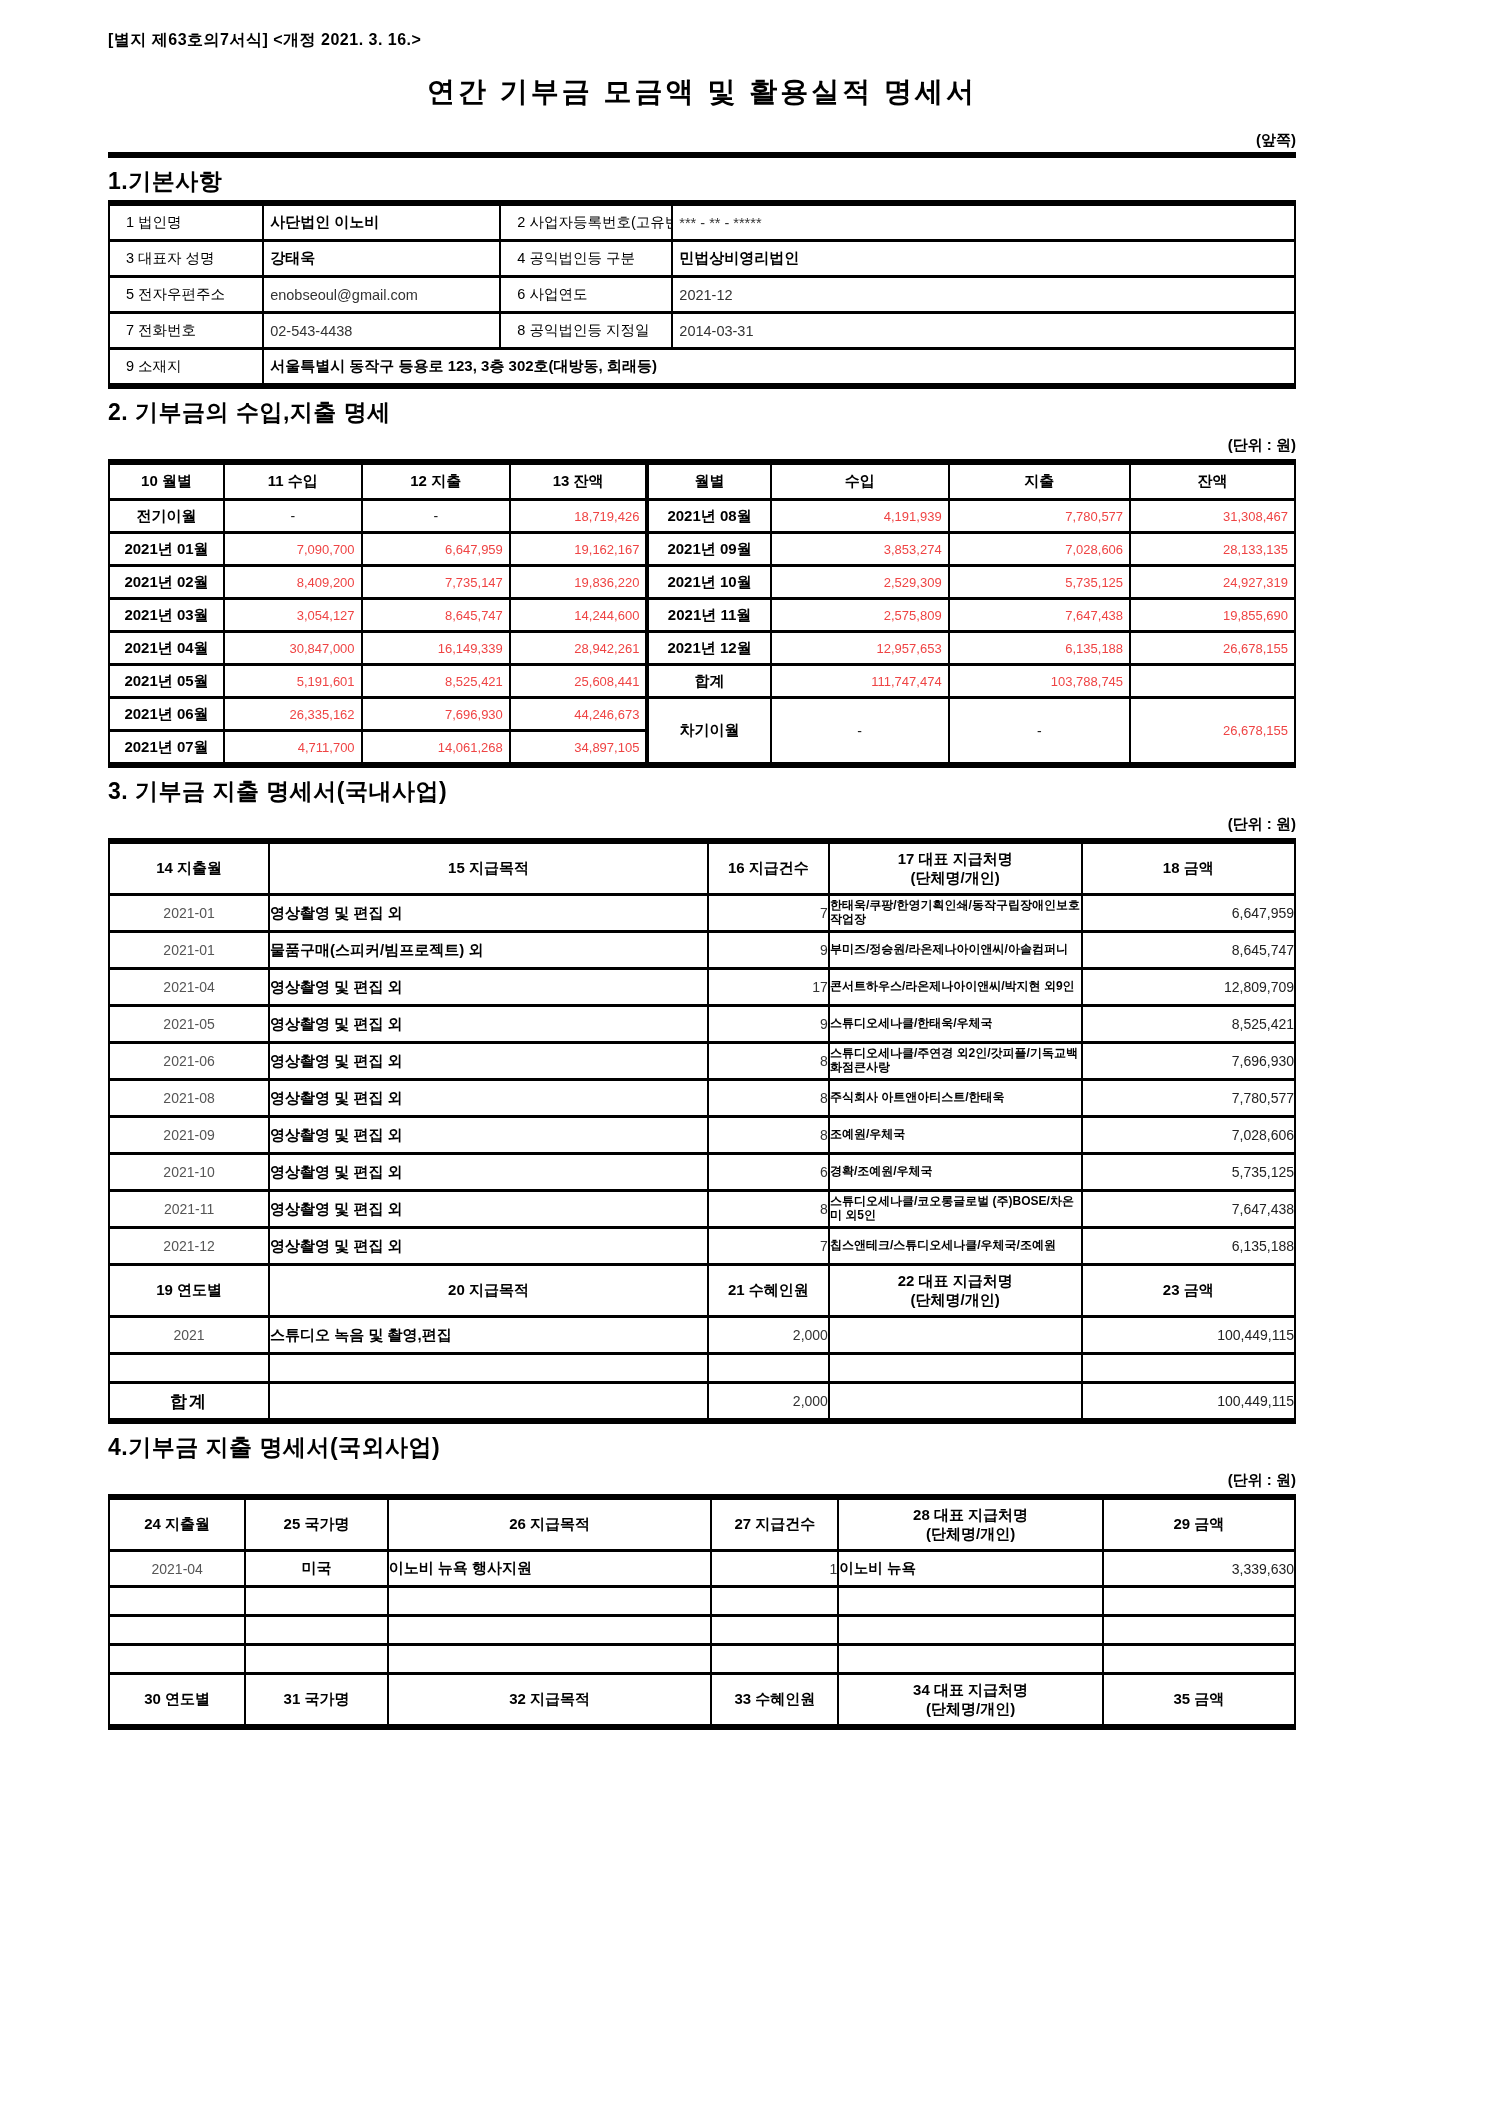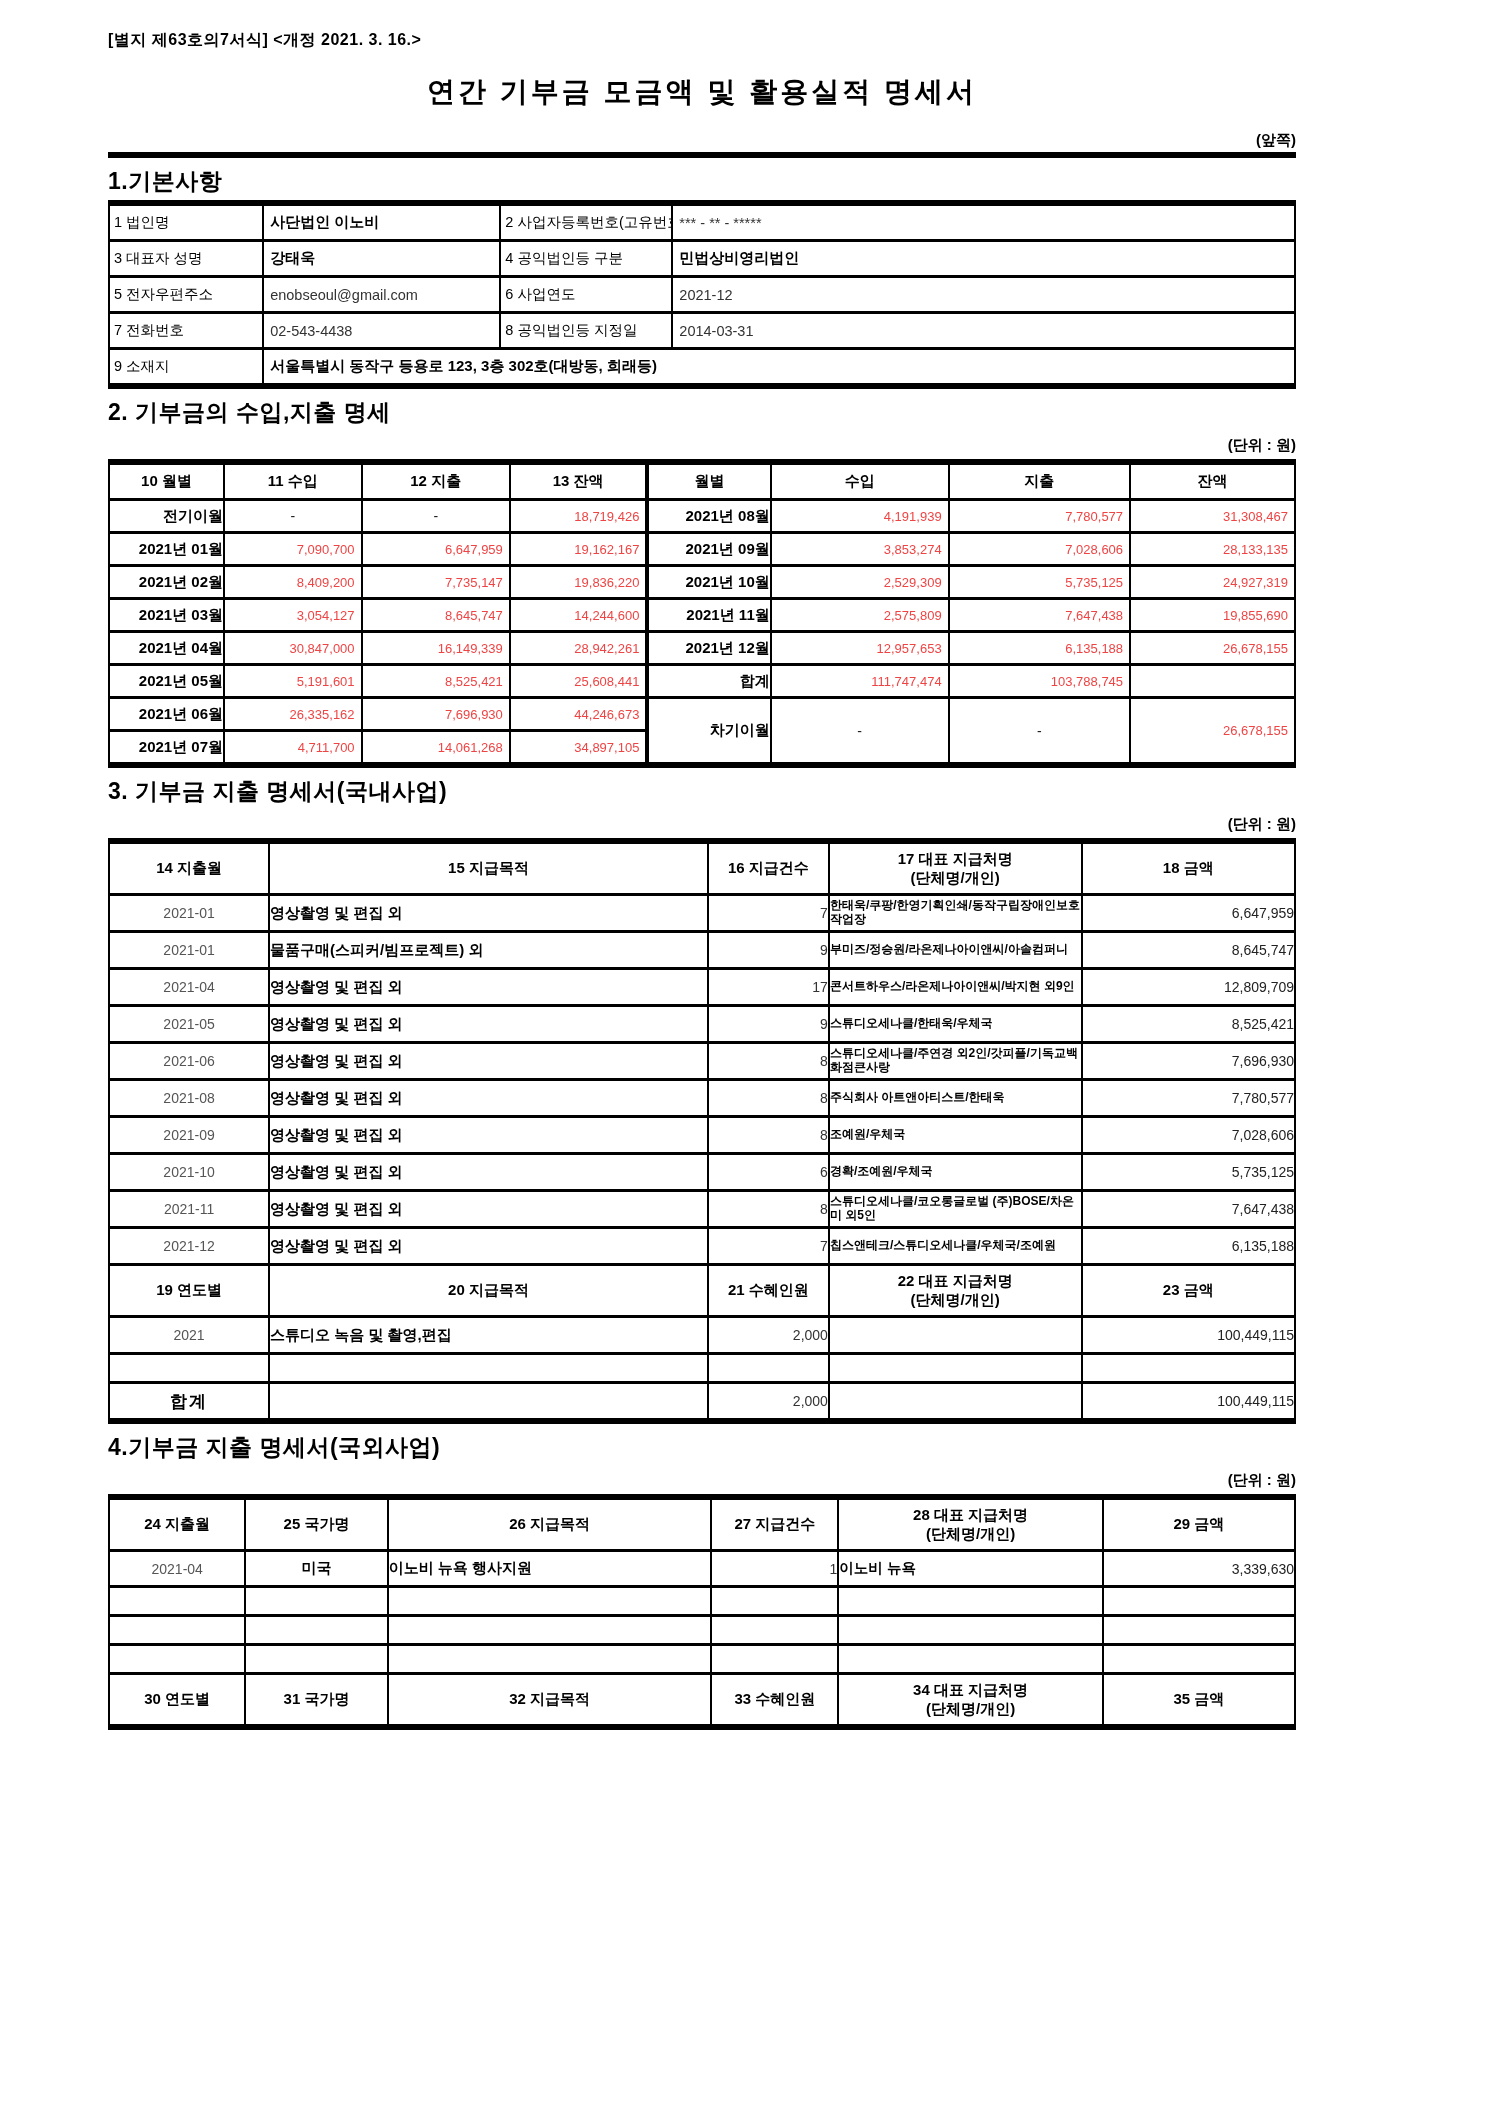--- a/index.html
+++ b/index.html
@@ -26,28 +26,28 @@
   table.t { border-collapse: collapse; width: 100%; table-layout: fixed; }
   table.t td, table.t th {
     border: 2px solid #000;
     border-top-width: 3px; border-bottom-width: 3px;
     padding: 0; vertical-align: middle; overflow: hidden;
   }
   table.t th { font-size: 15px; font-weight: 700; text-align: center; white-space: pre-line; line-height: 1.25; }
 
   
   .t1 td { height: 36px; }
-  .t1 .lbl { font-size: 14.5px; font-weight: 500; text-align: left; padding-left: 4px; white-space: nowrap; }
+  .t1 .lbl { font-size: 14.5px; font-weight: 500; text-align: left; padding-left: 16px; white-space: nowrap; }
   .t1 .vko { font-size: 15px; font-weight: 700; text-align: left; padding-left: 6px; }
   .t1 .vla { font-size: 14.5px; font-weight: 400; color: #333; text-align: left; padding-left: 6px; }
 
   
   .t2 th { height: 36px; }
   .t2 td { height: 33px; }
-  .t2 .mon { font-size: 15px; font-weight: 700; text-align: right; }
+  .t2 .mon { font-size: 15px; font-weight: 700; text-align: center; }
   .t2 .num { font-size: 13px; font-weight: 400; color: #ef4444; text-align: right; padding-right: 6px; }
   .t2 .dash { font-size: 14px; text-align: center; color: #222; }
   .t2 .hsep { border-left-width: 4px; }
 
   
   .t3 th, .t4 th { height: 52px; }
   .t3 td { height: 37px; }
   .t4 td { height: 36px; }
   .code { font-size: 14px; font-weight: 400; color: #555; text-align: center; }
   .purpose { font-size: 15px; font-weight: 700; text-align: left; padding-left: 5px; }

